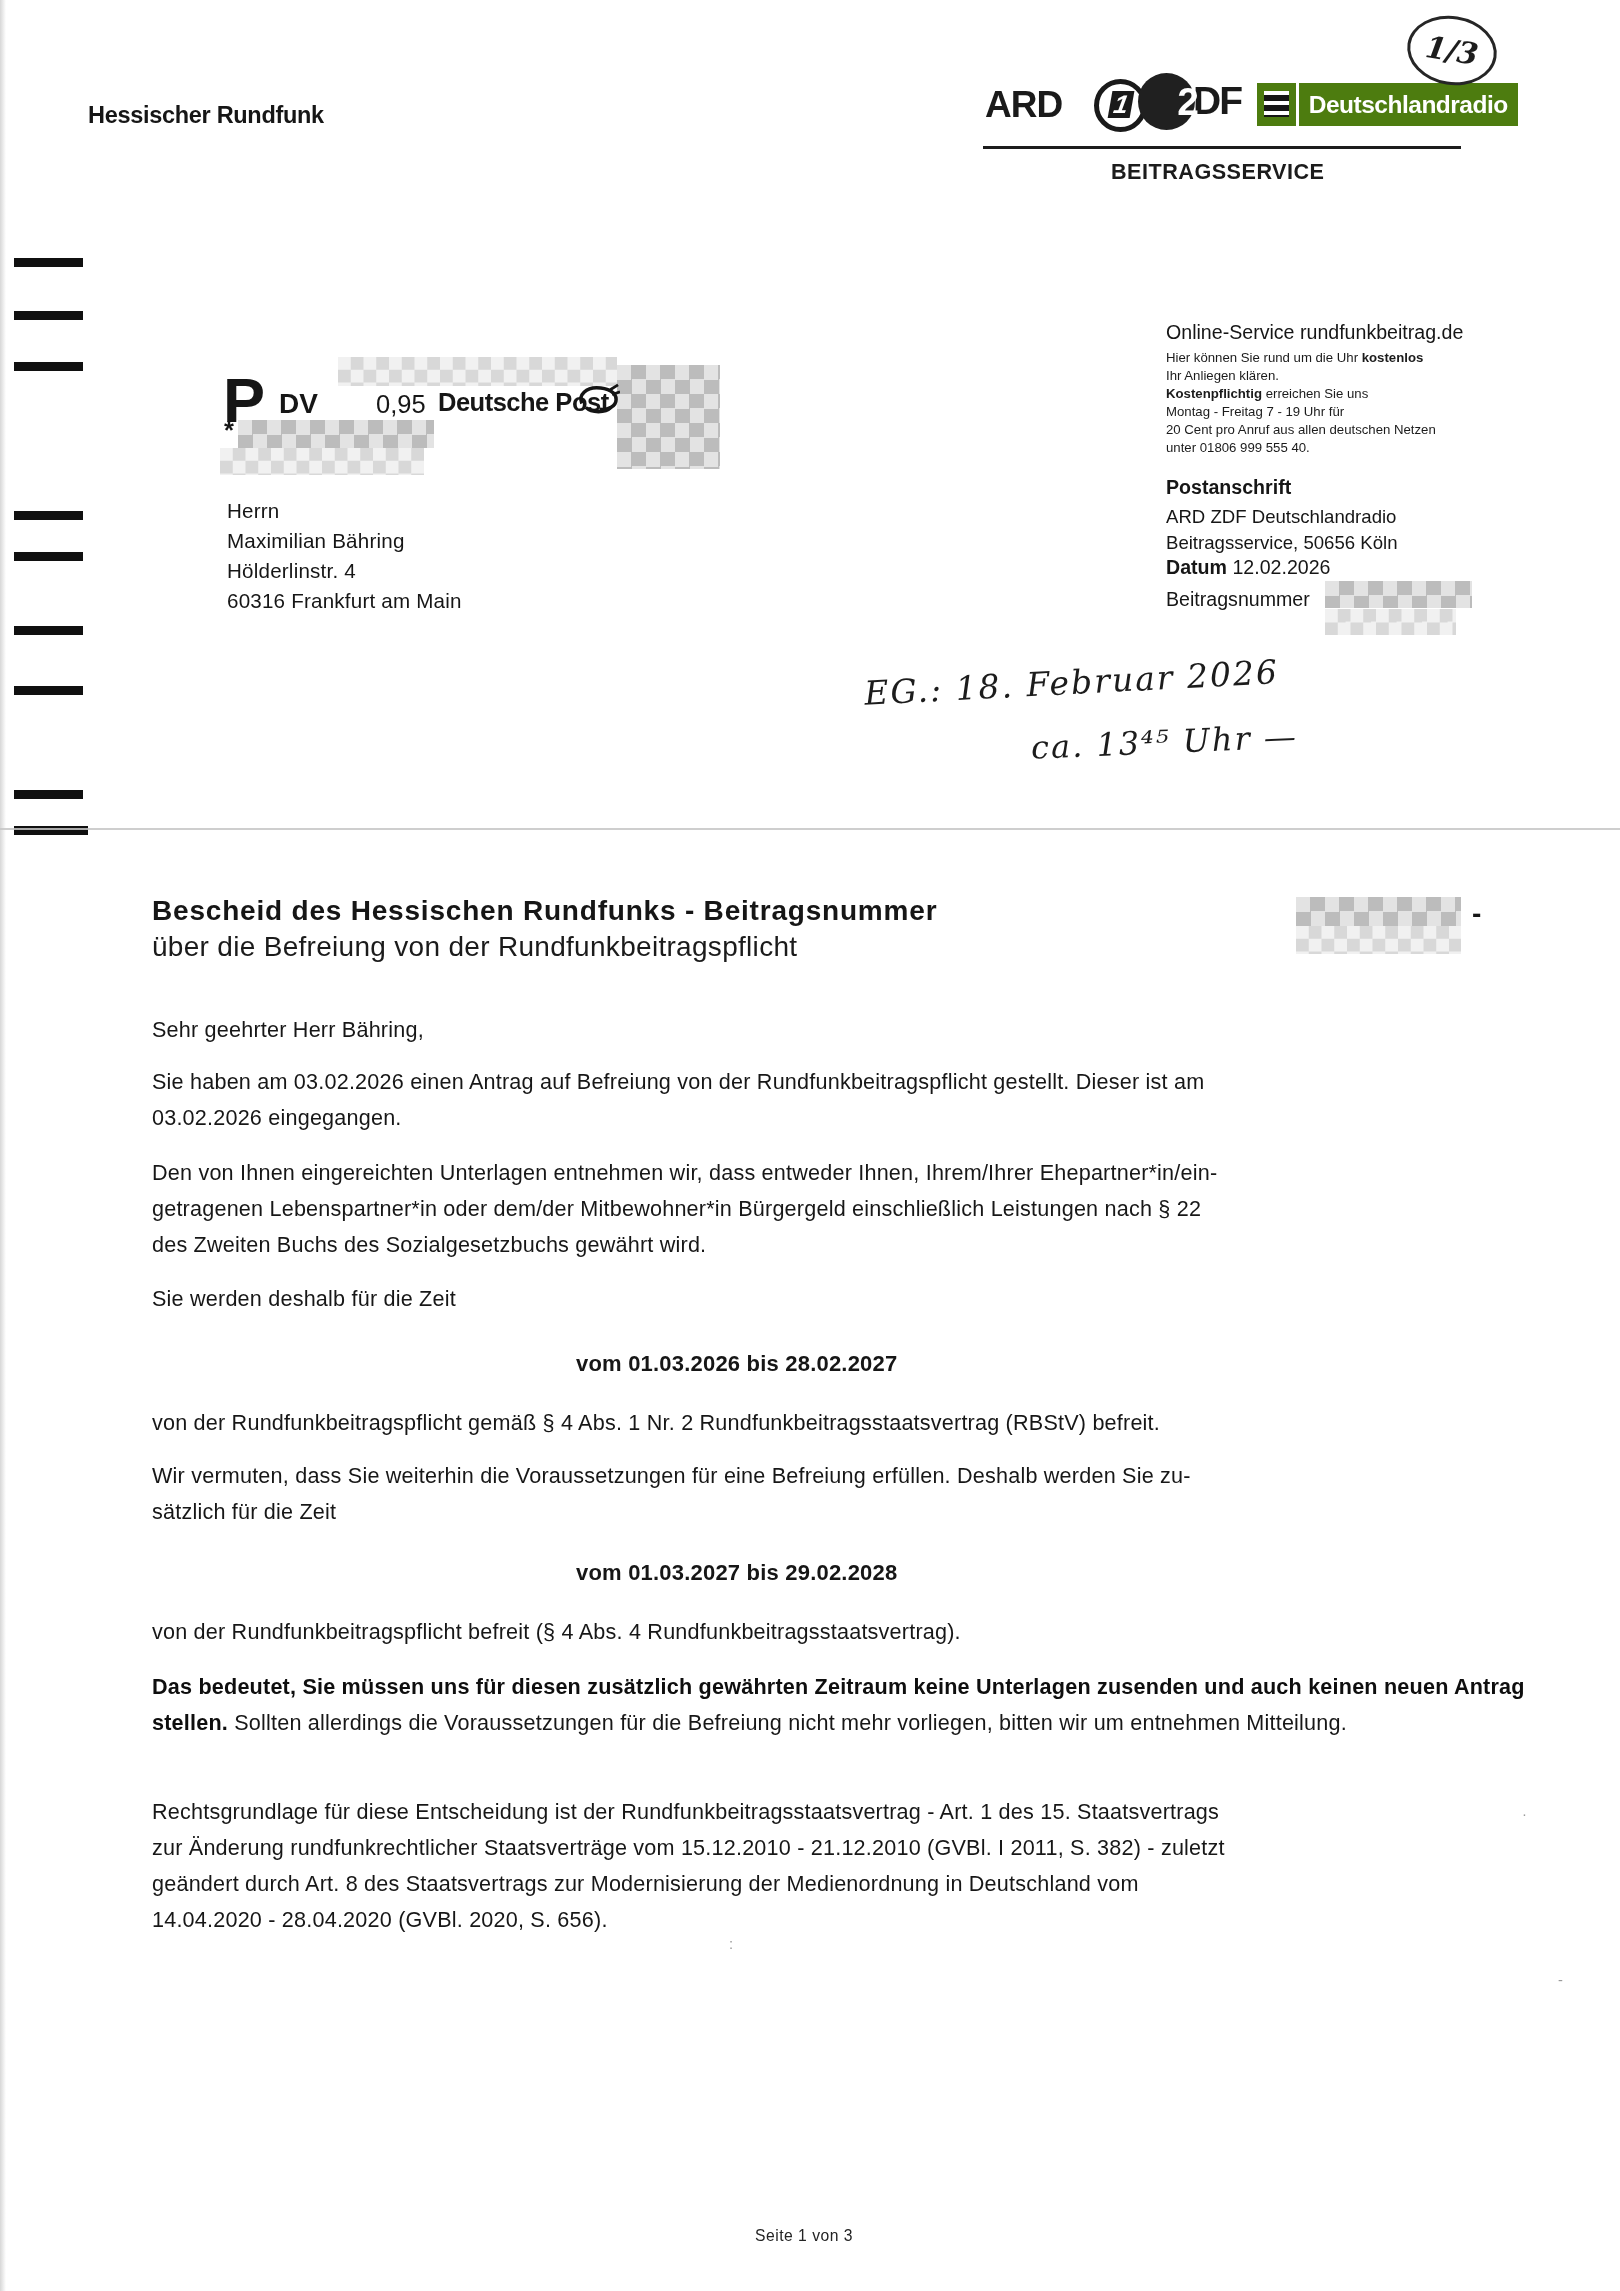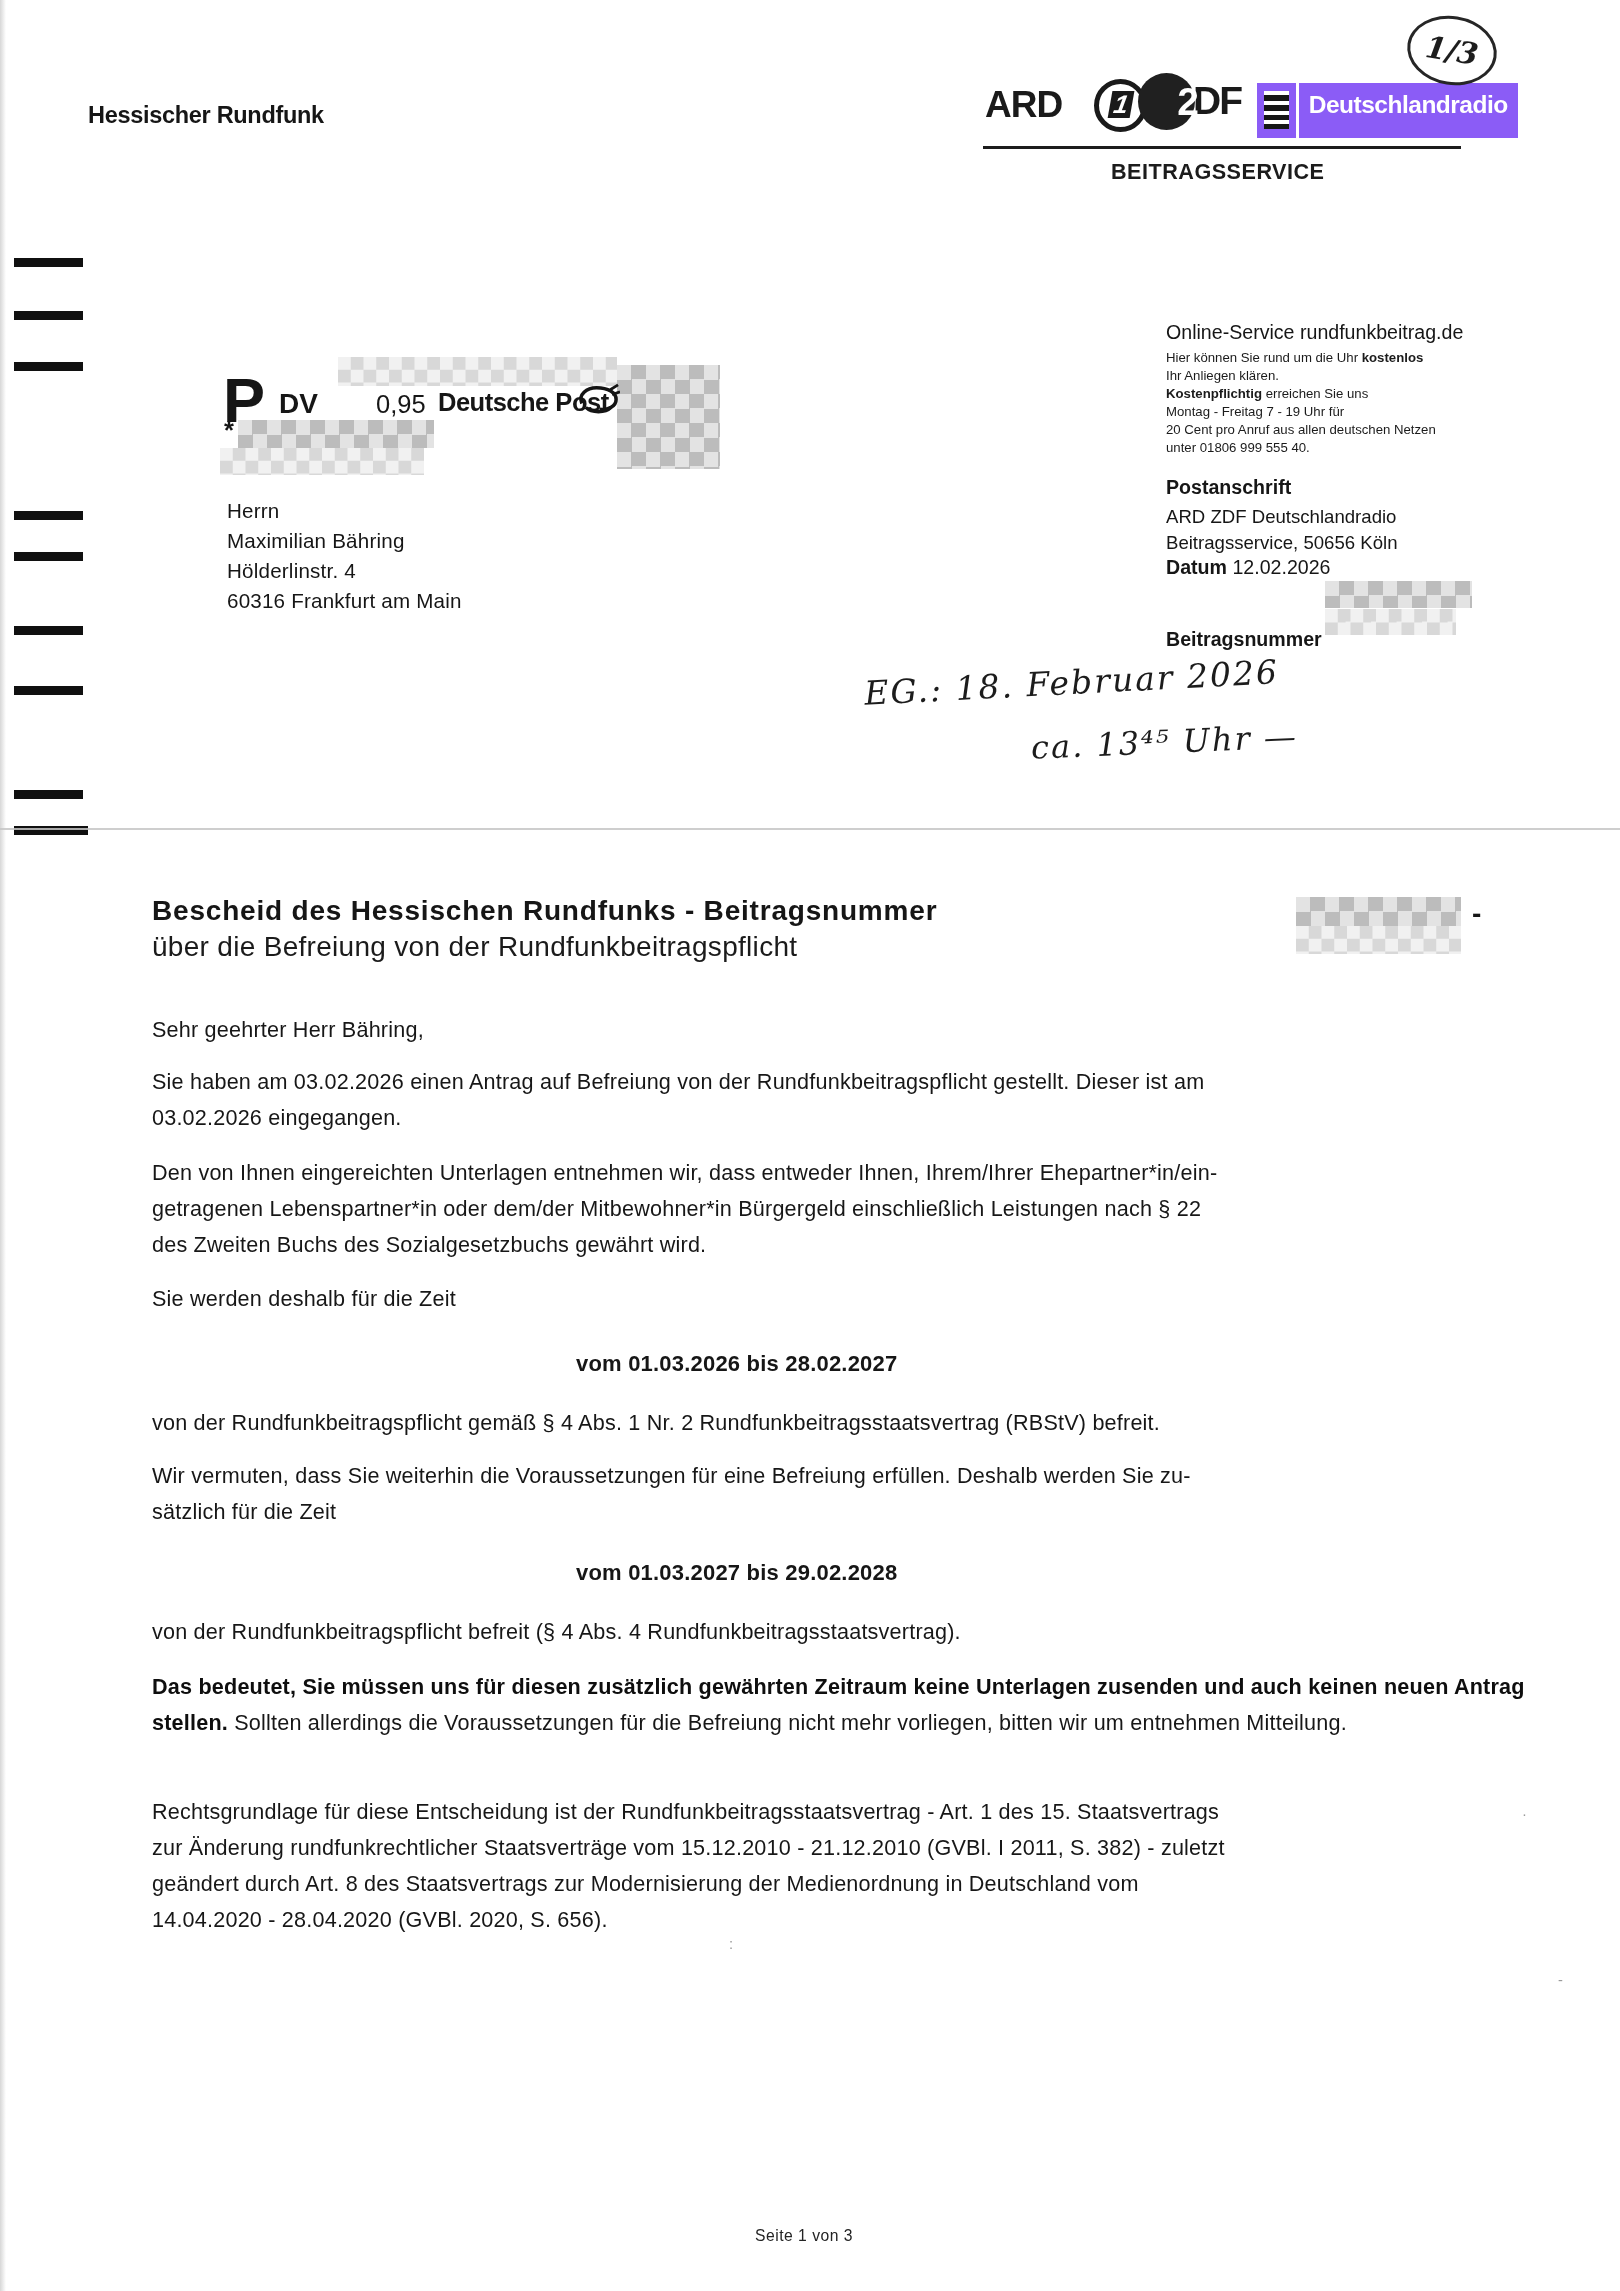--- a/index.html
+++ b/index.html
@@ -20,21 +20,21 @@
   .ard{position:absolute;left:2px;top:13.7px;display:flex;align-items:center;gap:28px;}
   .ard-text{font-weight:bold;font-size:37px;letter-spacing:-1px;color:#1a1a1a;}
   .ard-one{width:43px;height:43px;border:5.9px solid #1a1a1a;border-radius:50%;
     margin-left:3.9px;display:flex;align-items:center;justify-content:center;}
   .ard-one .one{display:block;background:#1a1a1a;color:#fff;font-style:italic;font-weight:bold;
     font-size:25.5px;line-height:27.4px;padding:0 3.9px;transform:skewX(-10deg);}
   .zdf{position:absolute;left:155px;top:7.8px;display:flex;align-items:center;}
   .zdf-circle{width:57px;height:57px;background:#202020;border-radius:50%;position:relative;}
   .zdf-two{position:absolute;right:-3.9px;top:5.9px;color:#fff;font-weight:bold;font-size:39px;line-height:45px;}
   .zdf-df{font-weight:bold;font-size:39px;color:#1a1a1a;letter-spacing:-2px;margin-left:-2px;}
-  .dlr{position:absolute;left:274px;top:17.6px;display:flex;height:55px;background:#8b5cf6;}
+  .dlr{position:absolute;left:274px;top:17.6px;display:flex;height:43px;background:#4d7c0f;}
   .dlr-icon{width:39px;position:relative;border-right:3.9px solid #fff;}
   .dlr-icon .stripes{position:absolute;left:6.9px;right:6.9px;top:8.8px;bottom:8.8px;
     background:repeating-linear-gradient(180deg,#fff 0 3.9px,#161616 3.9px 9.8px);}
   .dlr-text{color:#fff;font-weight:bold;font-size:24.5px;line-height:43px;padding:0 9.8px;letter-spacing:-0.5px;}
   .page-mark{left:1407px;top:15.7px;width:84px;height:63px;border:3.4px solid #262626;border-radius:50%;
     transform:rotate(9deg);display:flex;align-items:center;justify-content:center;
     font-family:"DejaVu Serif",serif;font-style:italic;font-weight:bold;font-size:30px;color:#1d1d1d;}
   .brand-rule{left:983px;top:146px;width:478px;height:2.9px;background:#1d1d1d;}
   .service{left:1111px;top:159px;font-weight:bold;font-size:21.6px;letter-spacing:0.5px;color:#1c1c1c;}
 
@@ -56,21 +56,21 @@
 
   .recipient{left:227px;top:496px;font-size:20.6px;line-height:30px;letter-spacing:0.2px;}
 
   
   .os-title{left:1166px;top:321px;font-size:19.6px;}
   .os-title b{font-weight:normal;}
   .os-text{left:1166px;top:349px;font-size:13.2px;line-height:18px;color:#1b1b1b;}
   .postal-label{left:1166px;top:476px;font-size:19.6px;font-weight:bold;}
   .postal-lines{left:1166px;top:504px;font-size:18.6px;line-height:25.5px;}
   .ip-date{left:1166px;top:556px;font-size:19.6px;}
-  .ip-number{left:1166px;top:588px;font-size:19.6px;font-weight:bold;margin-top:40px;}
+  .ip-number{left:1166px;top:588px;font-size:19.6px;font-weight:normal;}
 
   
   .hand{font-family:"DejaVu Serif",serif;font-style:italic;color:#1c1c1c;letter-spacing:2px;}
   .hand1{left:864px;top:663px;font-size:33px;transform:rotate(-3deg);}
   .hand2{left:1031px;top:723px;font-size:32px;transform:rotate(-2.5deg);}
 
   
   .subj1{left:152px;top:895px;font-size:28px;font-weight:bold;letter-spacing:0.8px;}
   .subj-dash{left:1472px;top:898px;font-size:28px;font-weight:bold;}
   .subj2{left:152px;top:931px;font-size:28px;letter-spacing:0.3px;color:#1b1b1b;}

